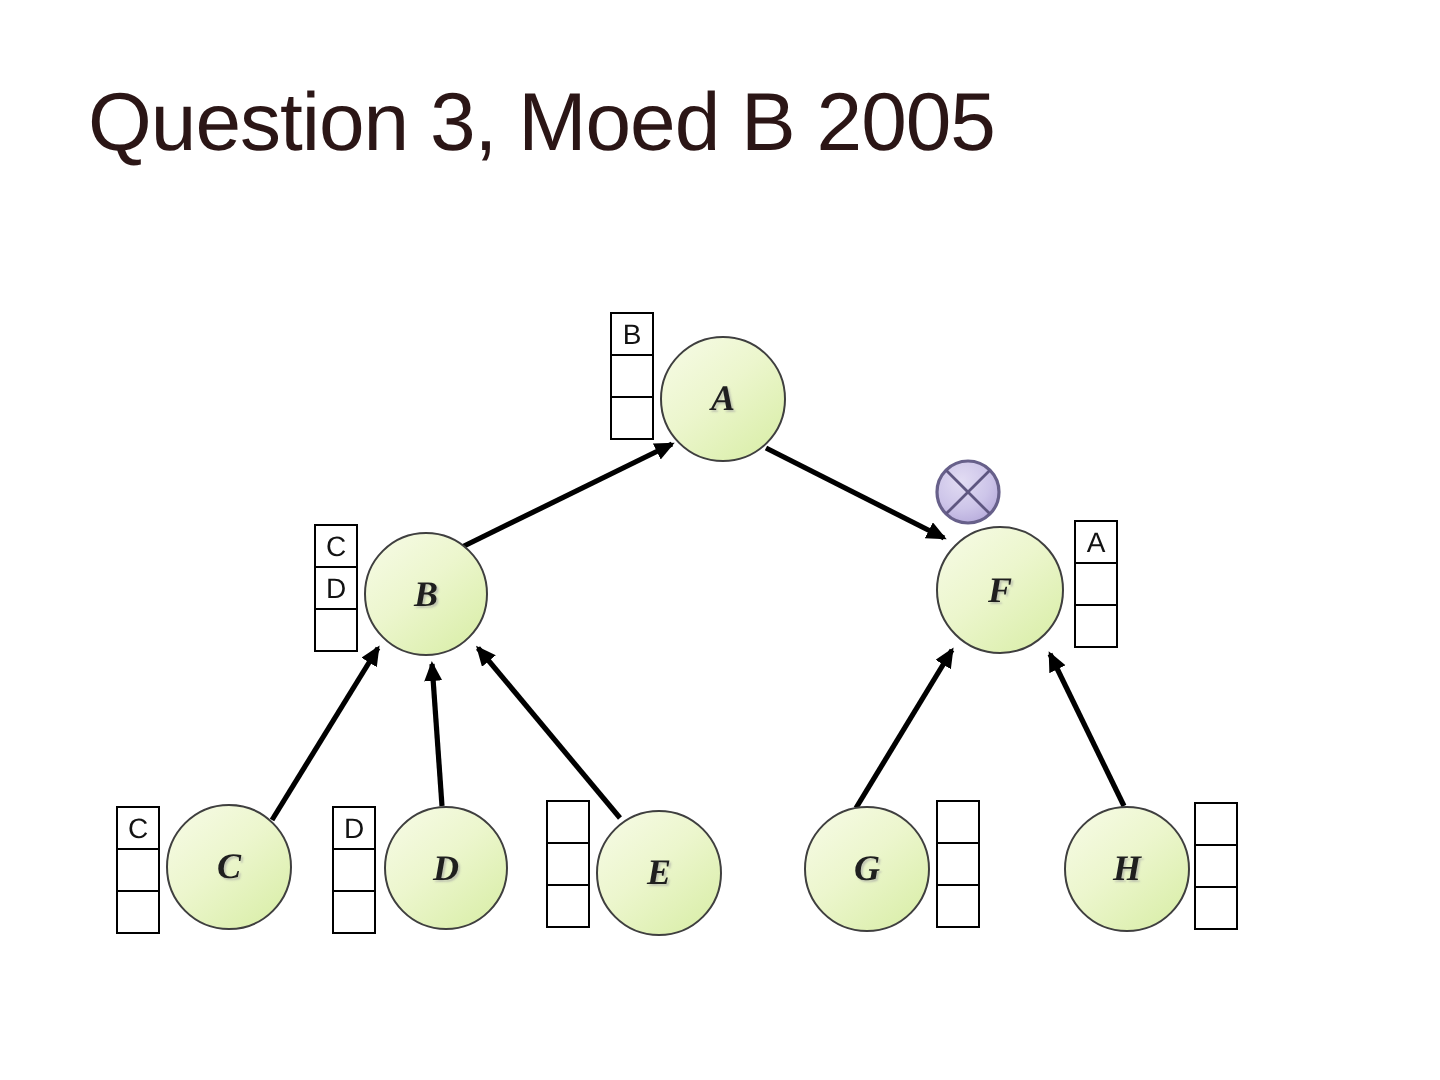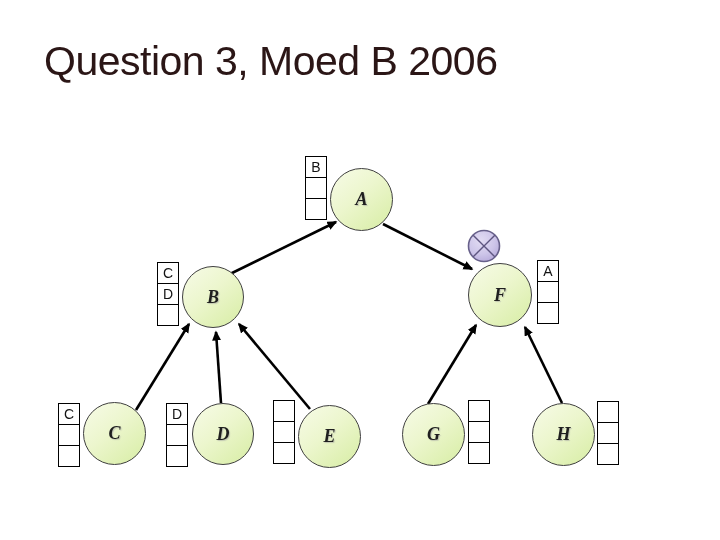--- a/index.html
+++ b/index.html
@@ -33,21 +33,21 @@
     display:flex;align-items:center;justify-content:center;
     font-size:14px;color:#121212;font-family:"Liberation Sans",sans-serif;
   }
   .cell:first-child{margin-top:0;}
 </style>
 </head>
 <body>
 
 <div class="slide" style="--title-text: #2b1616; --node-fill-light: #f7fbe7; --node-fill-dark: #d7eda4; --node-border: #3f3f3f; --edge: #000000; --marker-fill: #cdc5e9; --marker-border: #67608a;">
 
-  <h1 class="title">Question 3, Moed B 2006</h1>
+  <h1 class="title">Question 3, Moed B 2005</h1>
 
   <svg class="edges" viewBox="0 0 720 540" xmlns="http://www.w3.org/2000/svg">
     <defs>
       <marker id="arrow" markerWidth="11" markerHeight="10" refX="8.5" refY="4.5" orient="auto" markerUnits="userSpaceOnUse">
         <path d="M0,0 L10,4.5 L0,9 z" fill="#000"></path>
       </marker>
       <radialGradient id="purpleGrad" cx="40%" cy="32%" r="75%">
         <stop offset="0%" stop-color="#e2dcf3"></stop>
         <stop offset="60%" stop-color="#cdc5e9"></stop>
         <stop offset="100%" stop-color="#b5a9da"></stop>

